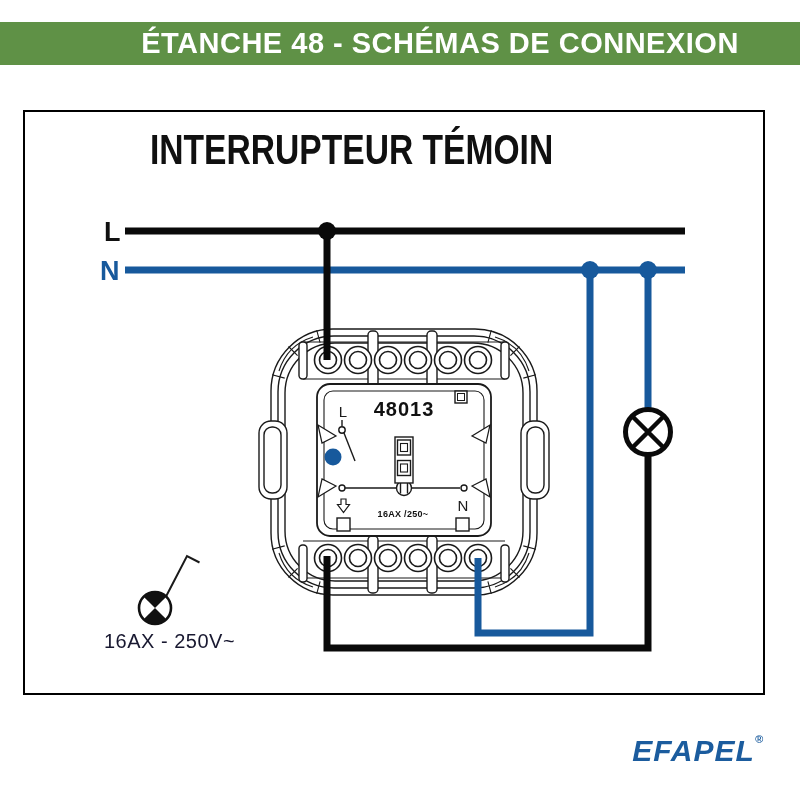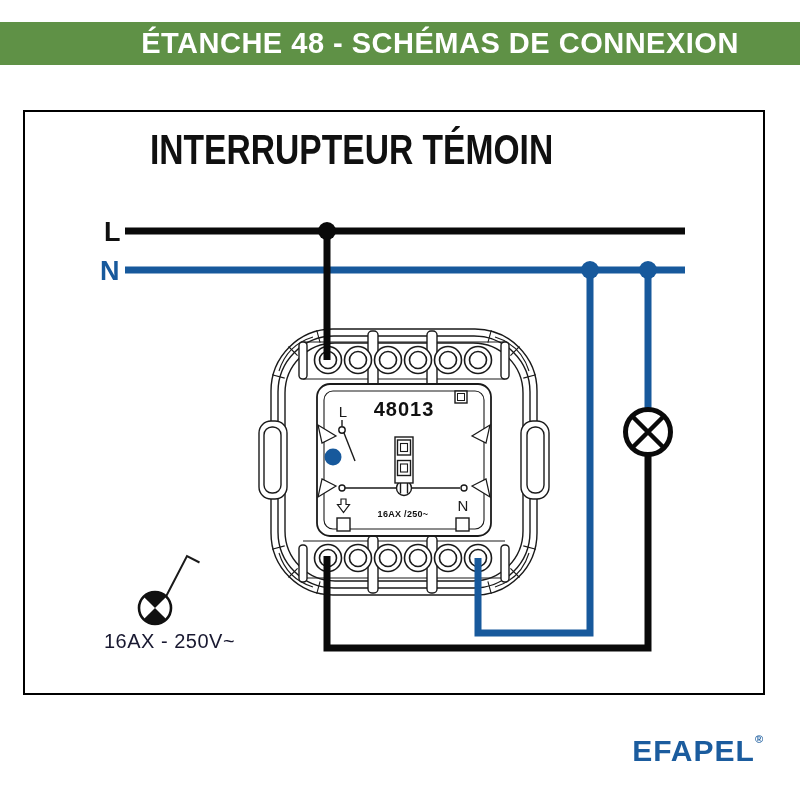--- a/index.html
+++ b/index.html
@@ -7,21 +7,21 @@
        font-family:"Liberation Sans","DejaVu Sans",sans-serif;color:#111;}
   .banner{position:absolute;left:0;top:22px;width:800px;height:43px;
           background:#5F9146;color:#fff;font-weight:bold;font-size:29px;
           line-height:43px;text-align:center;letter-spacing:0.5px;white-space:nowrap;padding-left:40px;}
   .page-title{position:absolute;left:150px;top:126px;font-size:42px;font-weight:bold;
           color:#101010;white-space:nowrap;transform:scaleX(0.80);transform-origin:0 0;}
   .frame{position:absolute;left:23px;top:110px;width:742px;height:585px;
           border:2px solid #000;box-sizing:border-box;background:transparent;}
   svg.circuit{position:absolute;left:0;top:0;}
   .brand{position:absolute;right:37px;top:733px;color:#1B5C9E;font-weight:bold;
-         font-size:30px;letter-spacing:1px;white-space:nowrap;}
+         font-style:italic;font-size:30px;letter-spacing:1px;white-space:nowrap;}
   .brand sup{font-size:11px;vertical-align:18px;letter-spacing:0;}
 </style>
 </head>
 <body>
 
 <div class="banner">ÉTANCHE 48 - SCHÉMAS DE CONNEXION</div>
 
 <div class="page-title">INTERRUPTEUR TÉMOIN</div>
 
 <div class="frame"></div>

